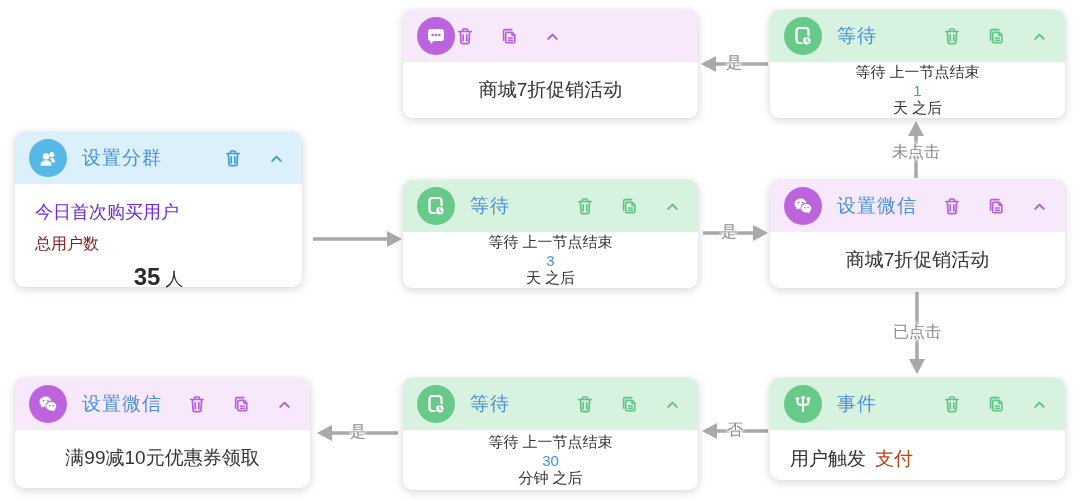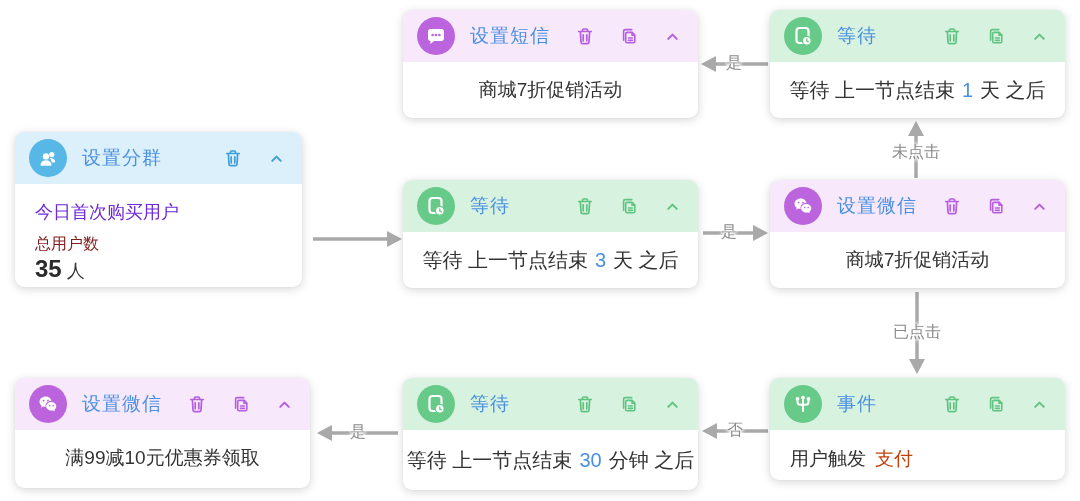--- a/index.html
+++ b/index.html
@@ -24,26 +24,26 @@
   .title{font-size:19px;font-weight:500;color:#4a90e2;margin-left:15px;flex:1;letter-spacing:1px;}
   .acts{display:flex;align-items:center;gap:24px;}
   .act{display:flex;cursor:pointer;line-height:0;}
   .act-purple{color:#b55ede;}
   .act-green{color:#5fc482;}
   .act-blue{color:#3d9fd6;}
   .body{box-sizing:border-box;color:#333;}
   .body-center{display:flex;align-items:center;justify-content:center;height:56px;
     font-size:19px;white-space:nowrap;}
   .body-left{padding:14px 20px 0 20px;text-align:left;}
-  .wait-body{font-size:20px;}
+  .wait-body{font-size:15px;flex-direction:column;}
   .num{color:#4a90e2;margin:0 7px;}
   .link{color:#c2410c;margin-left:9px;}
   .seg-line1{font-size:18px;color:#6d28d9;margin-top:2px;}
   .seg-line2{font-size:16px;color:#7f1d1d;margin-top:10px;}
-  .seg-line3{}
+  .seg-line3{margin-top:8px;text-align:center;}
   .seg-count{font-size:24px;font-weight:bold;color:#2b2b2b;}
   .seg-unit{font-size:18px;color:#333;margin-left:5px;}
   .event-body{display:flex;align-items:center;height:58px;padding:12px 20px;font-size:19px;}
 </style>
 </head>
 <body>
 
 <div class="canvas">
 
   <svg class="edges" viewBox="0 0 1080 501">
@@ -82,21 +82,20 @@
   <div class="node" style="left:403px;top:10px;width:295px;height:108px">
     <div class="hdr hdr-pink">
       <span class="circle c-purple">
         <svg width="24" height="24" viewBox="0 0 24 24">
             <path fill="#fff" d="M4 7.5C4 6.1 5.1 5 6.5 5h11C18.9 5 20 6.1 20 7.5v7c0 1.4-1.1 2.5-2.5 2.5H10l-3.6 3v-3H6.5C5.1 17 4 15.9 4 14.5v-7z"></path>
             <circle cx="8.6" cy="11" r="1.35" fill="#bc64dd"></circle>
             <circle cx="12" cy="11" r="1.35" fill="#bc64dd"></circle>
             <circle cx="15.4" cy="11" r="1.35" fill="#bc64dd"></circle>
           </svg>
       </span>
-      <span class="title">设置短信</span>
       <span class="acts">
         <span class="act act-purple">
             <svg width="20" height="20" viewBox="0 0 20 20" fill="none" stroke="currentColor" stroke-width="1.7" stroke-linecap="round">
               <path d="M3.8 5.5h12.4"></path>
               <path d="M7.5 5.2V4.1c0-.6.5-1.1 1.1-1.1h2.8c.6 0 1.1.5 1.1 1.1v1.1"></path>
               <path d="M5.4 5.8l.6 10.3c.1 1 .8 1.6 1.7 1.6h4.6c.9 0 1.6-.6 1.7-1.6l.6-10.3"></path>
               <path d="M8.2 8.8v6"></path>
               <path d="M11.8 8.8v6"></path>
             </svg>
           </span>

